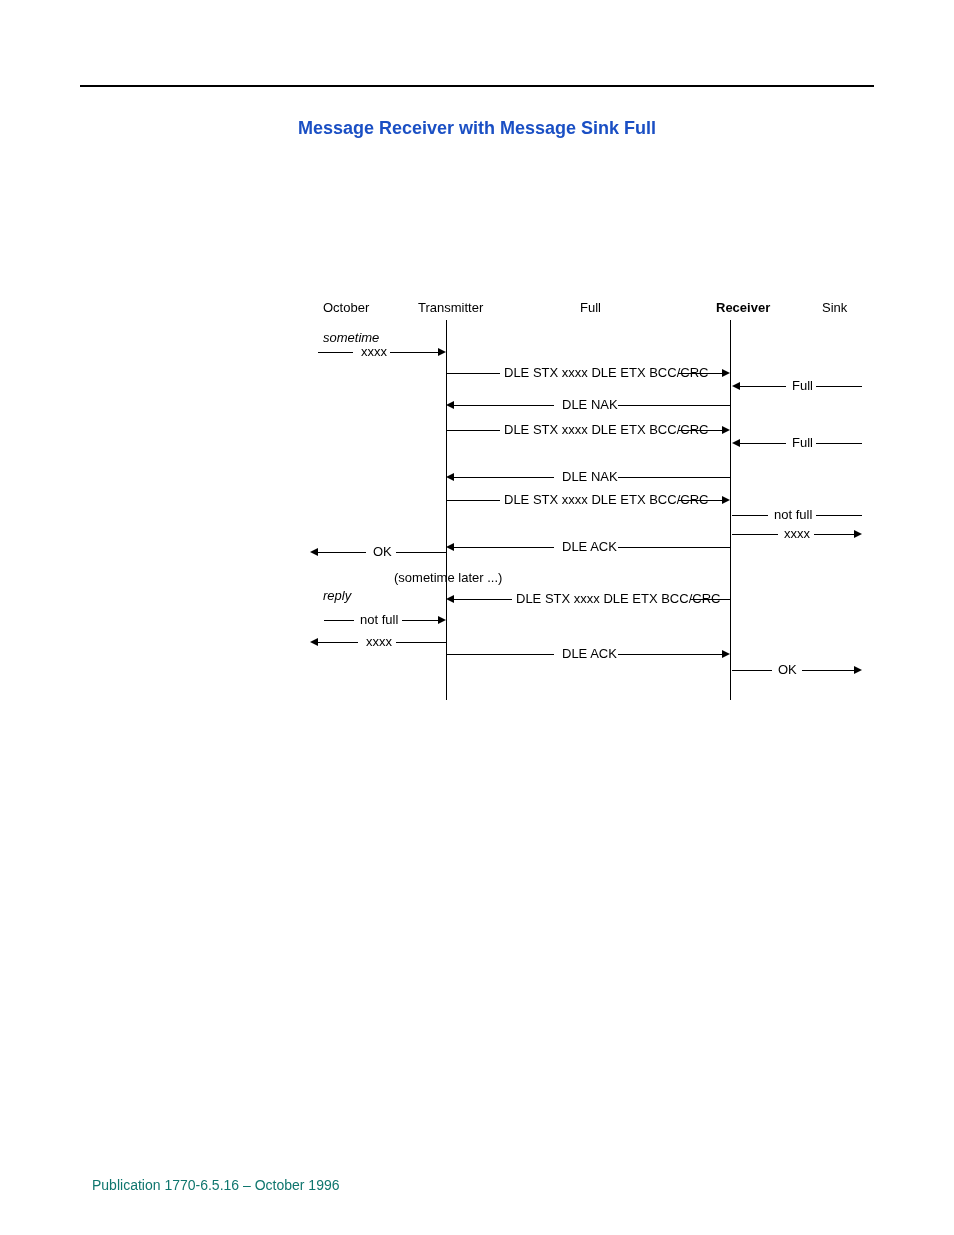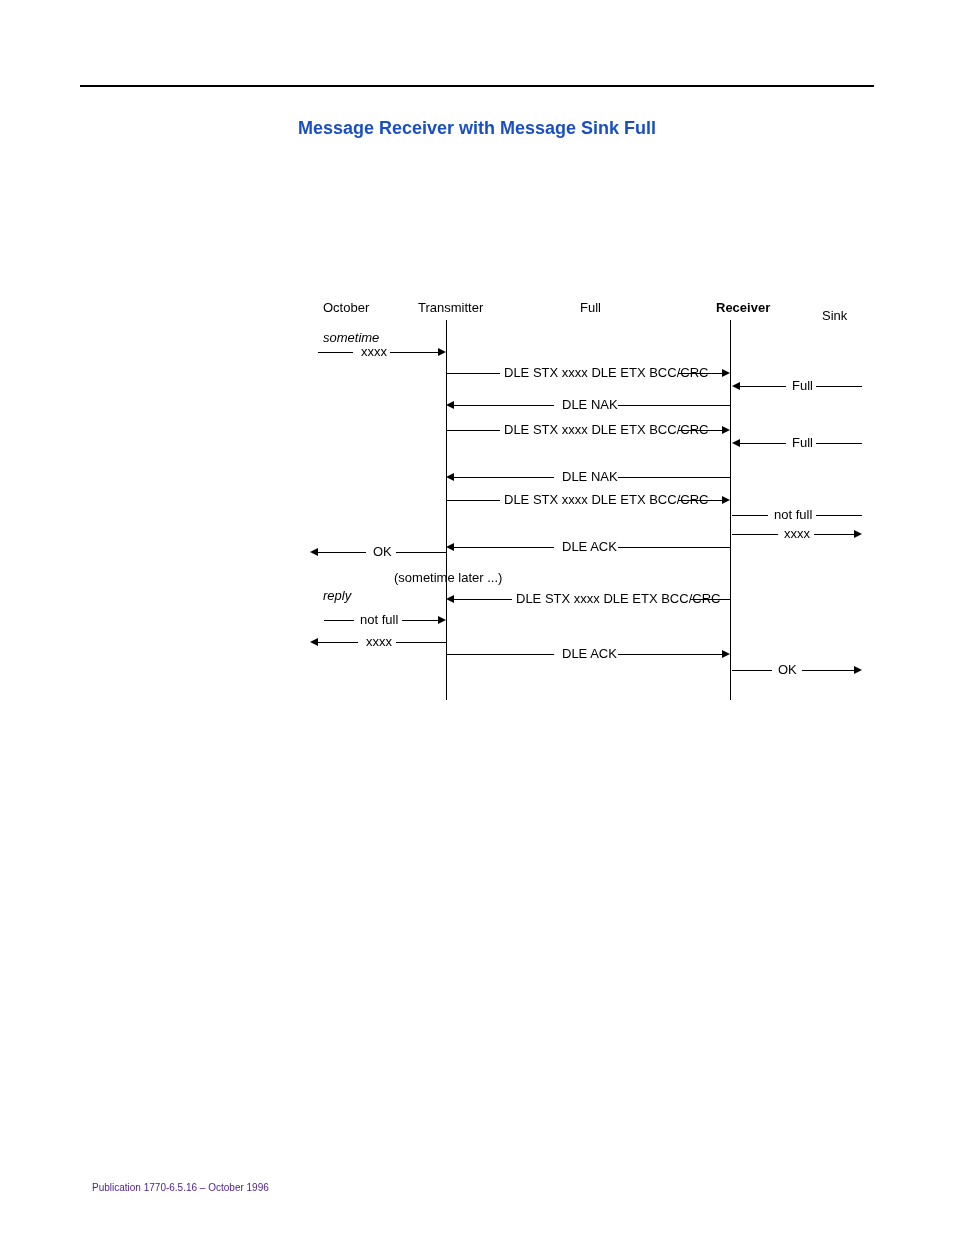--- a/index.html
+++ b/index.html
@@ -30,22 +30,22 @@
     font-weight:700;
     font-size:18px;
     color:#1a4fc4;
   }
   .footer{
     position:absolute;
     left:92px;
     bottom:42px;
     font-family:"Arial Narrow",Arial,sans-serif;
     font-stretch:condensed;
-    font-size:10px;
-    color:#4c1d95;
+    font-size:14px;
+    color:#0f766e;
   }
   
   .diagram{
     position:absolute;
     left:318px;
     top:300px;
     width:566px;
     height:420px;
     font-family:"Arial Narrow",Arial,sans-serif;
     font-stretch:condensed;
@@ -75,21 +75,21 @@
 <div class="hr-top"></div>
 
 <div class="title">Message Receiver with Message Sink Full</div>
 
 <div class="diagram">
 
   <div class="lbl" style="left:5px;   top:0;">October</div>
   <div class="lbl" style="left:100px; top:0;">Transmitter</div>
   <div class="lbl" style="left:262px; top:0;">Full</div>
   <div class="lbl" style="left:398px; top:0;font-weight:bold;">Receiver</div>
-  <div class="lbl" style="left:504px; top:8px;">Sink</div>
+  <div class="lbl" style="left:504px; top:0;">Sink</div>
 
   <div class="vline" style="left:128px; top:20px; height:380px;"></div>
   <div class="vline" style="left:412px; top:20px; height:380px;"></div>
 
   <div class="lbl ital" style="left:5px; top:30px;">sometime</div>
 
   <div class="line" style="left:0px; top:52px; width:35px;"></div>
   <div class="lbl" style="left:43px; top:44px;">xxxx</div>
   <div class="line" style="left:72px; top:52px; width:48px;"></div>
   <div class="head-r" style="left:120px; top:48px;"></div>

